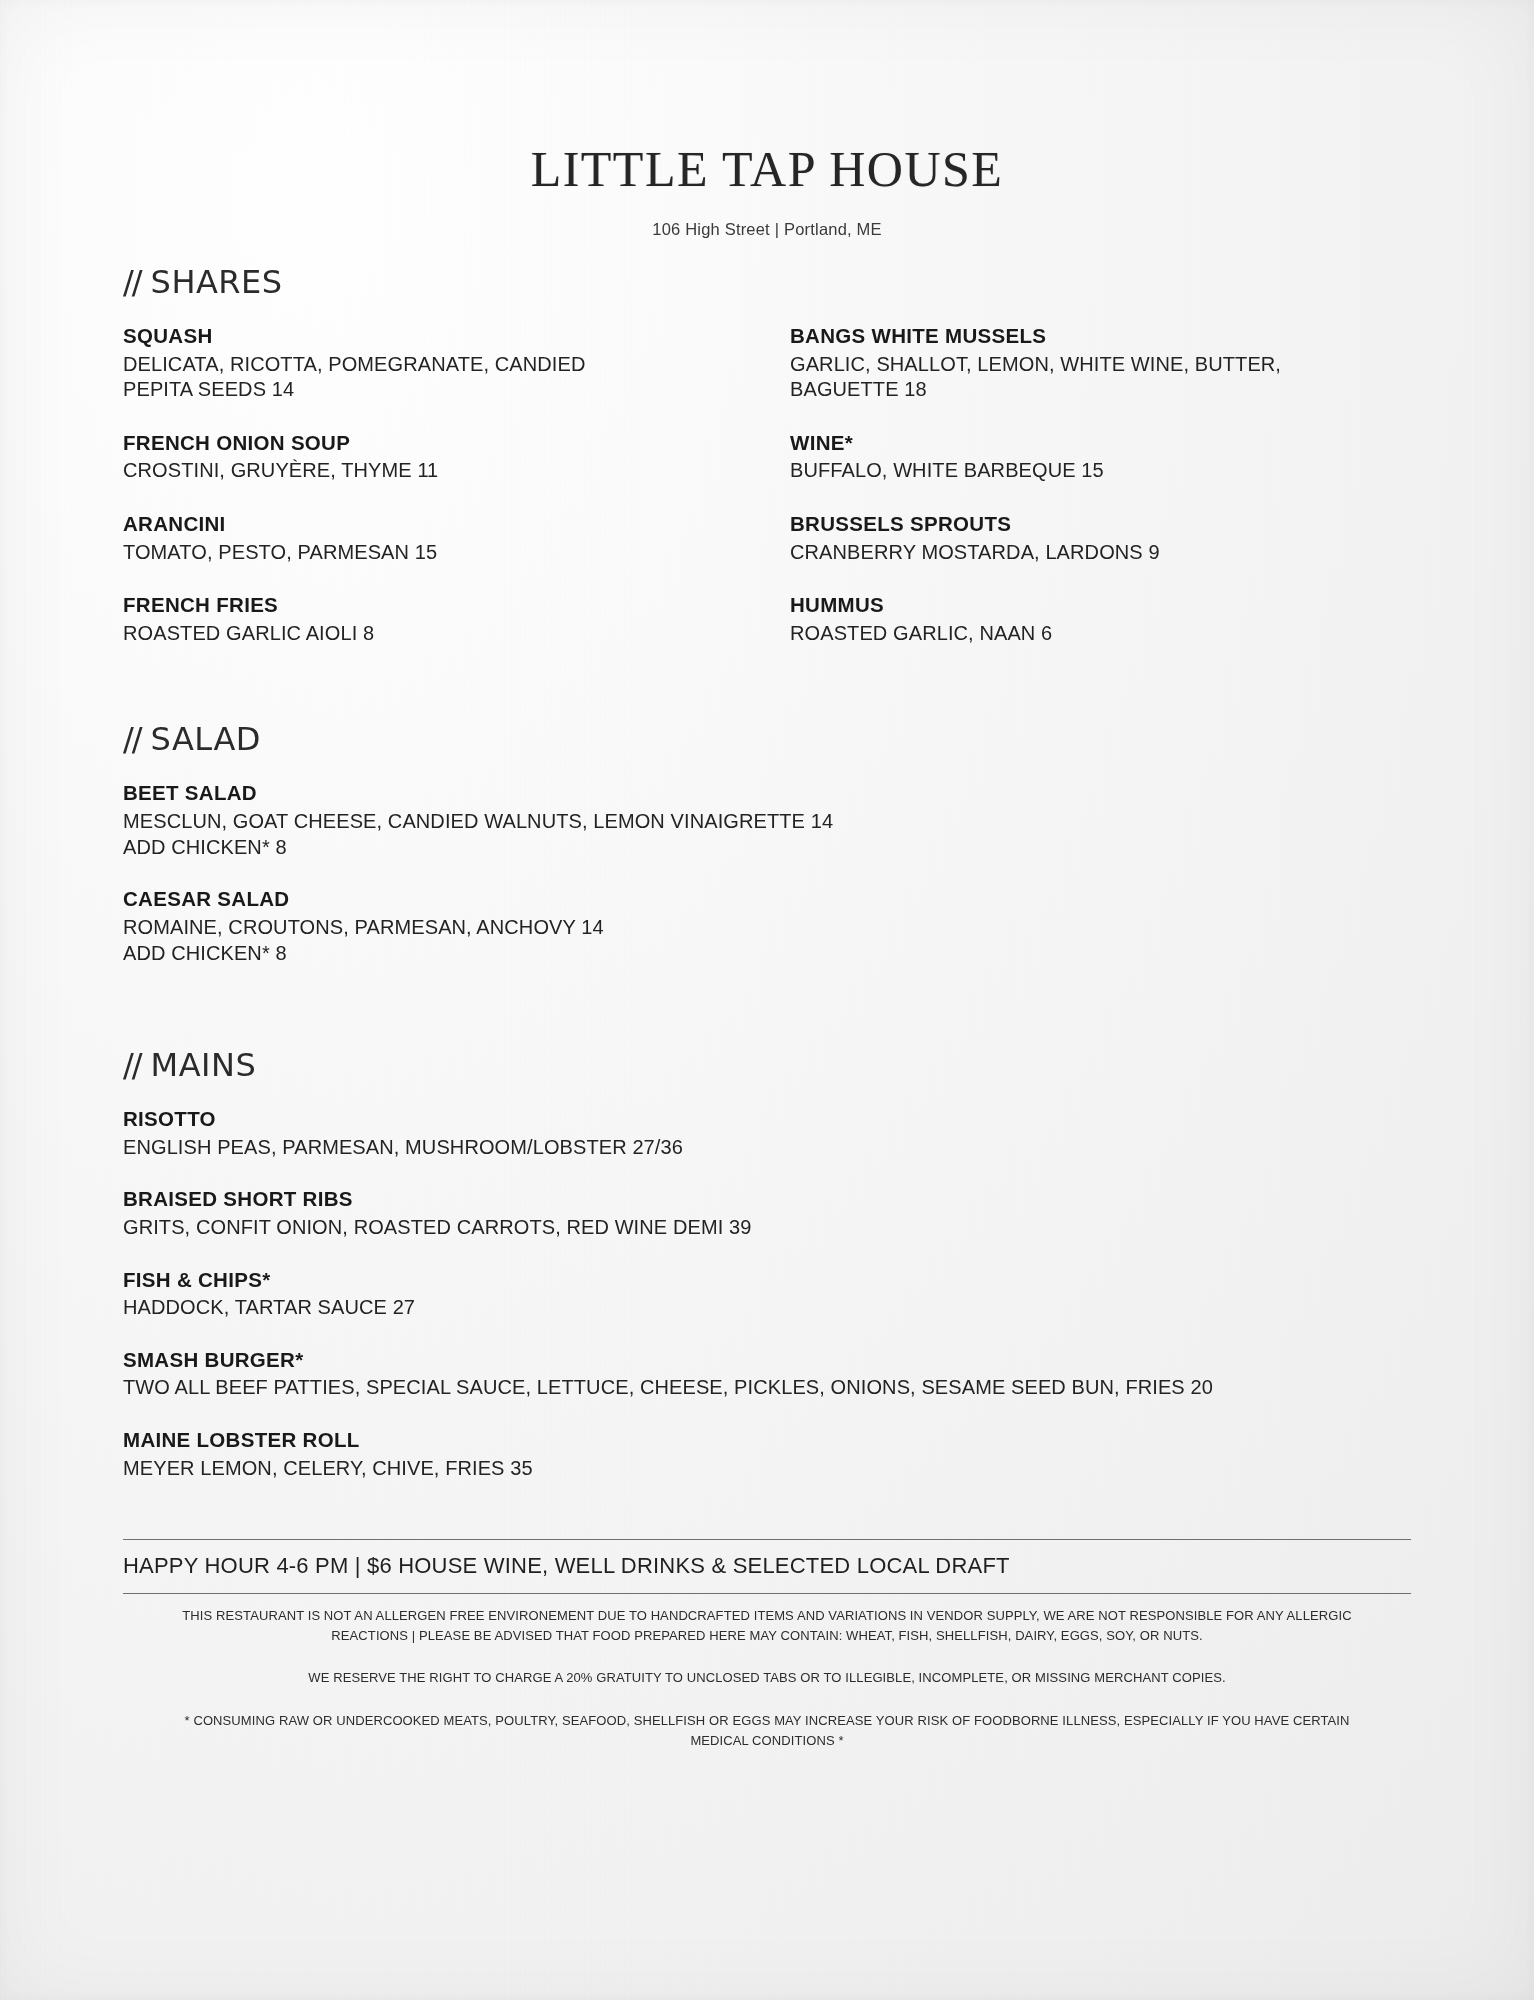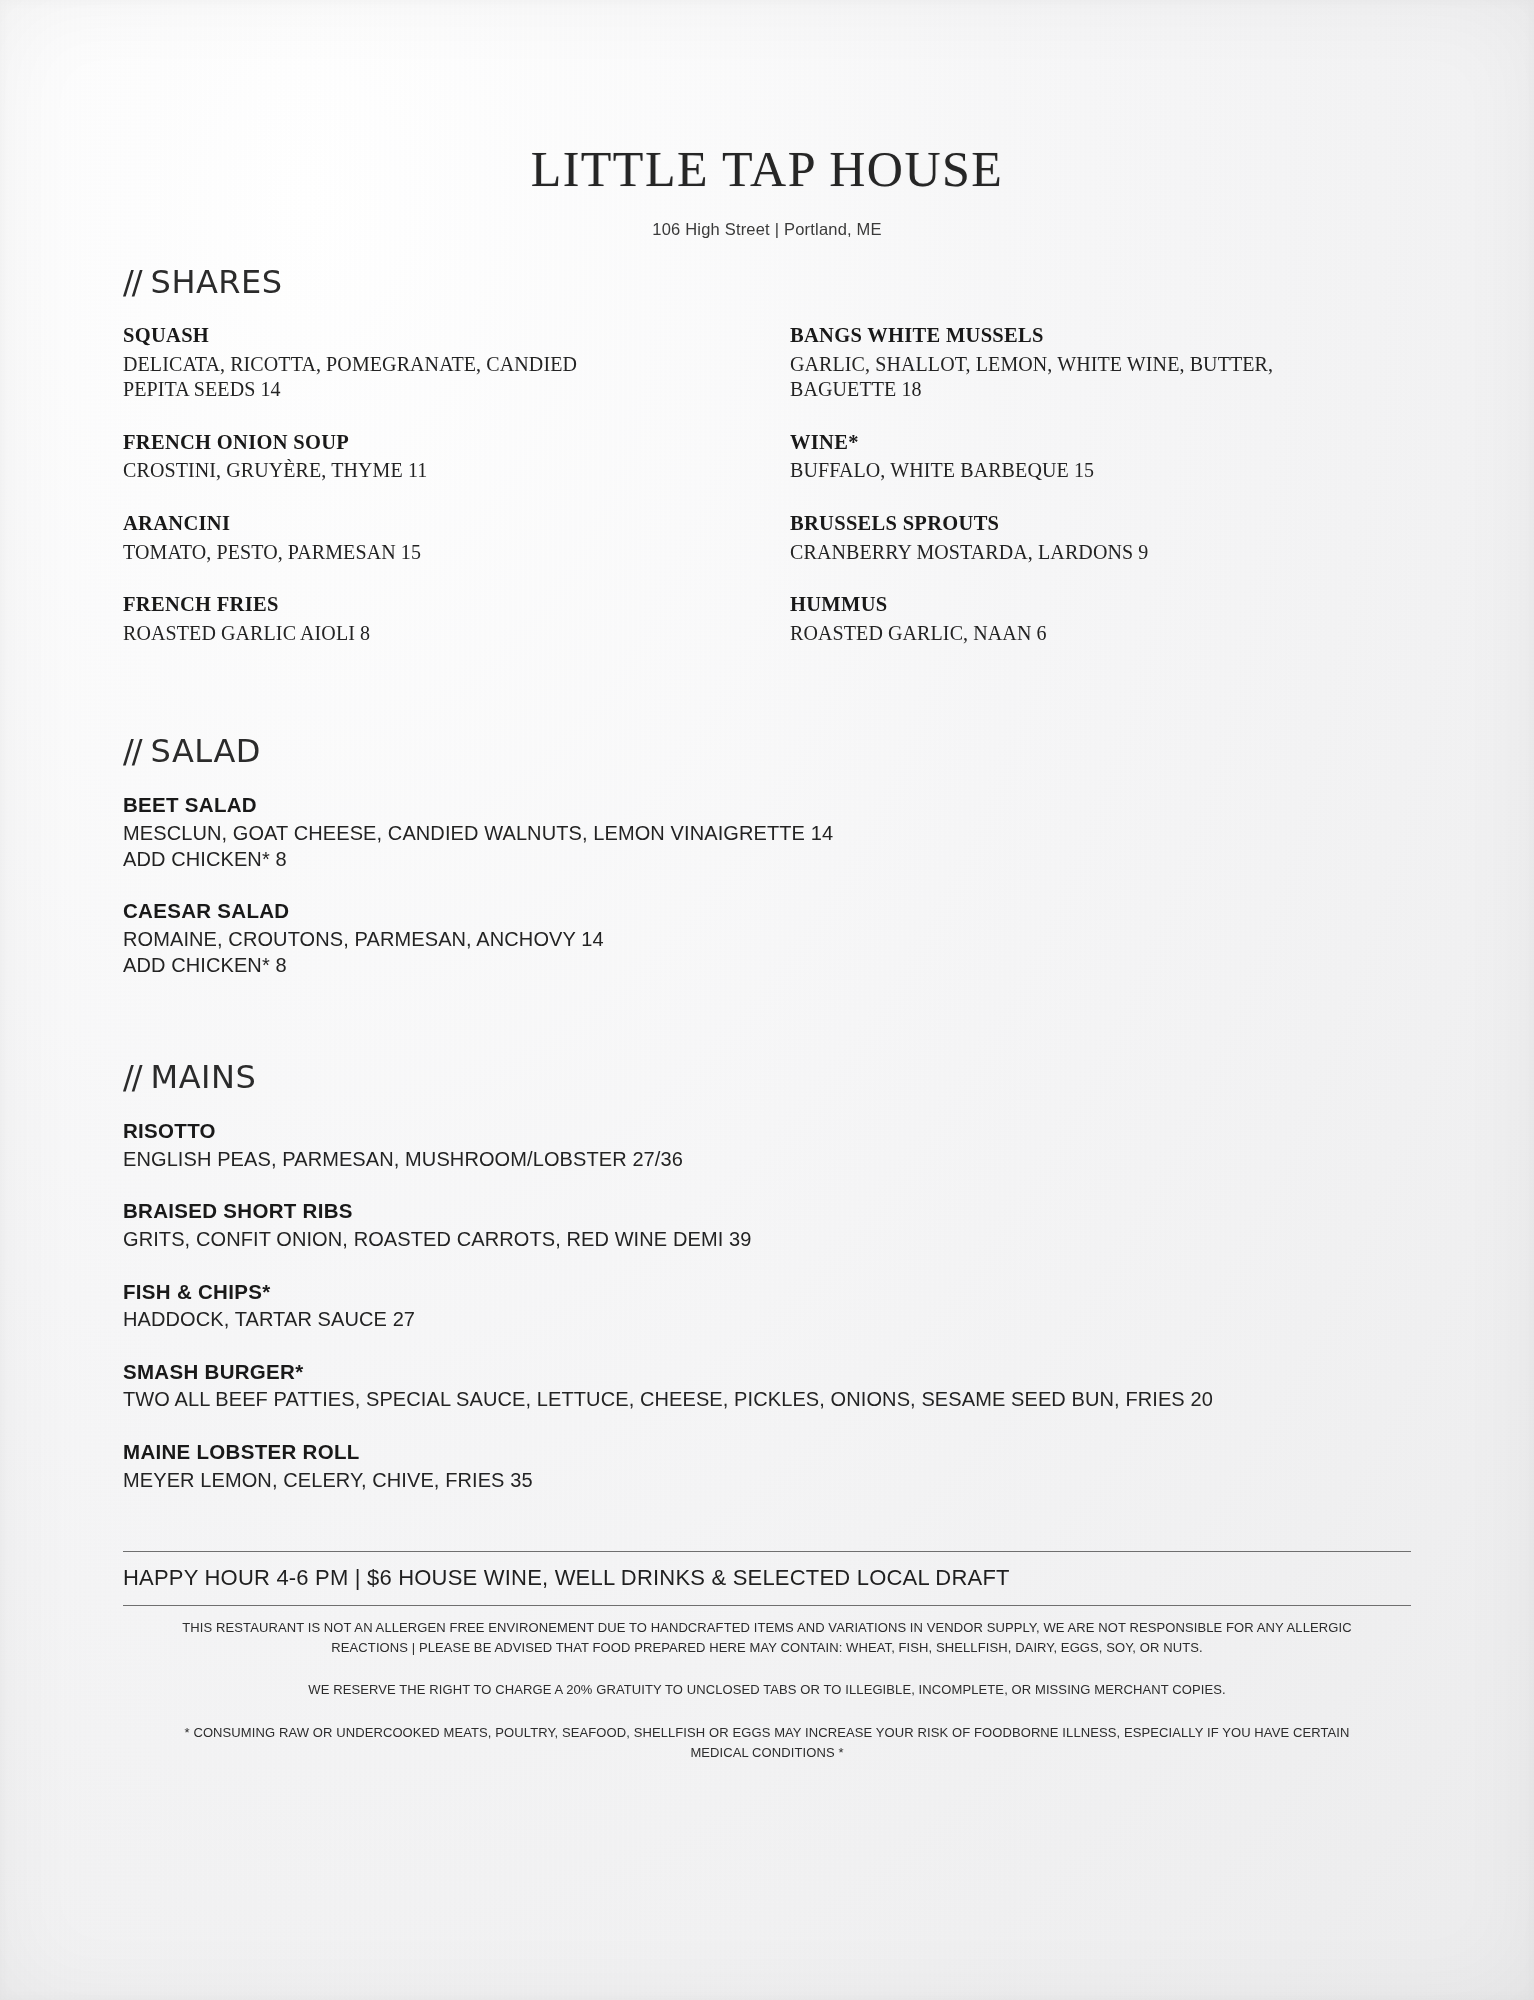--- a/index.html
+++ b/index.html
@@ -80,26 +80,25 @@
   #salad-head { margin-top: 70px; }
   #mains-head { margin-top: 80px; }
 
   
   .two-col {
     display: grid;
     grid-template-columns: 1fr 1fr;
     column-gap: 38px;
     margin-top: 22px;
     padding-left: 8px;
-    font-family: Liberation Serif, serif;
   }
   .col { display: block; }
 
   .item { margin-bottom: 27px; }
-  .item:last-child { margin-bottom: 16px; }
+  .item:last-child { margin-bottom: 4px; }
   .item-name {
     font-size: 20.5px;
     font-weight: bold;
     letter-spacing: .3px;
     color: #191919;
     line-height: 1.25;
   }
   .item-desc {
     font-size: 20px;
     font-weight: 400;

